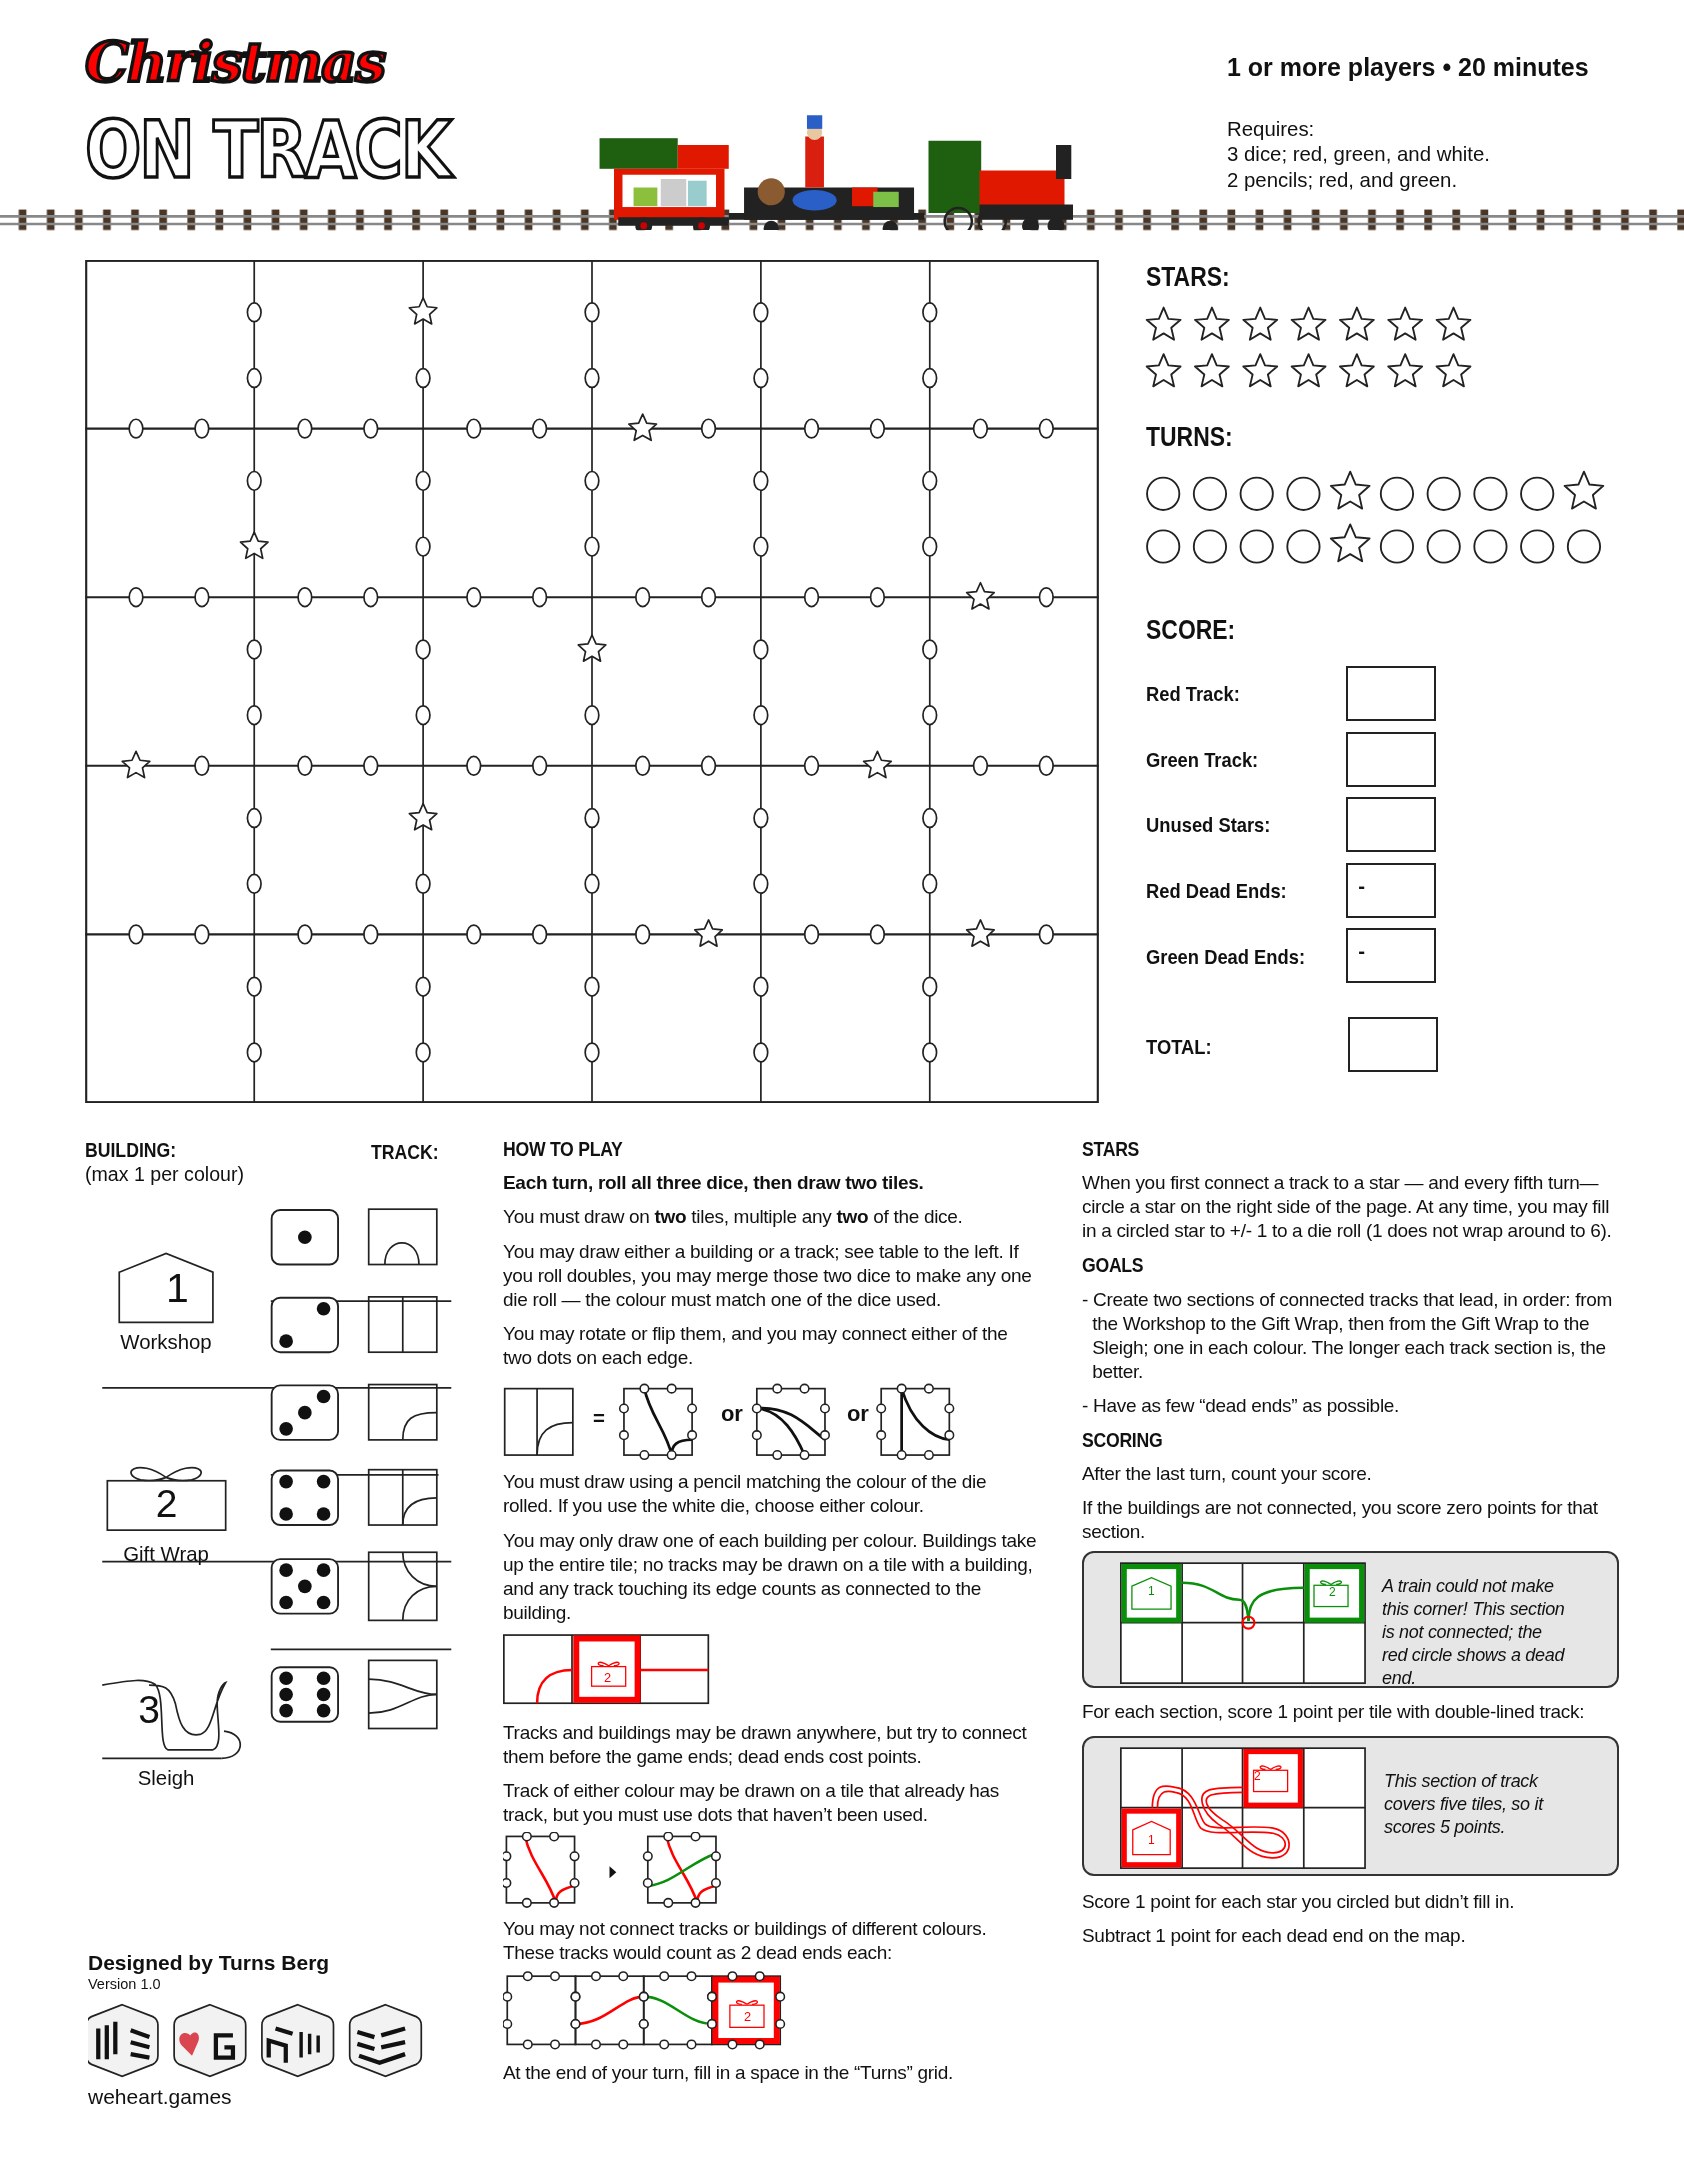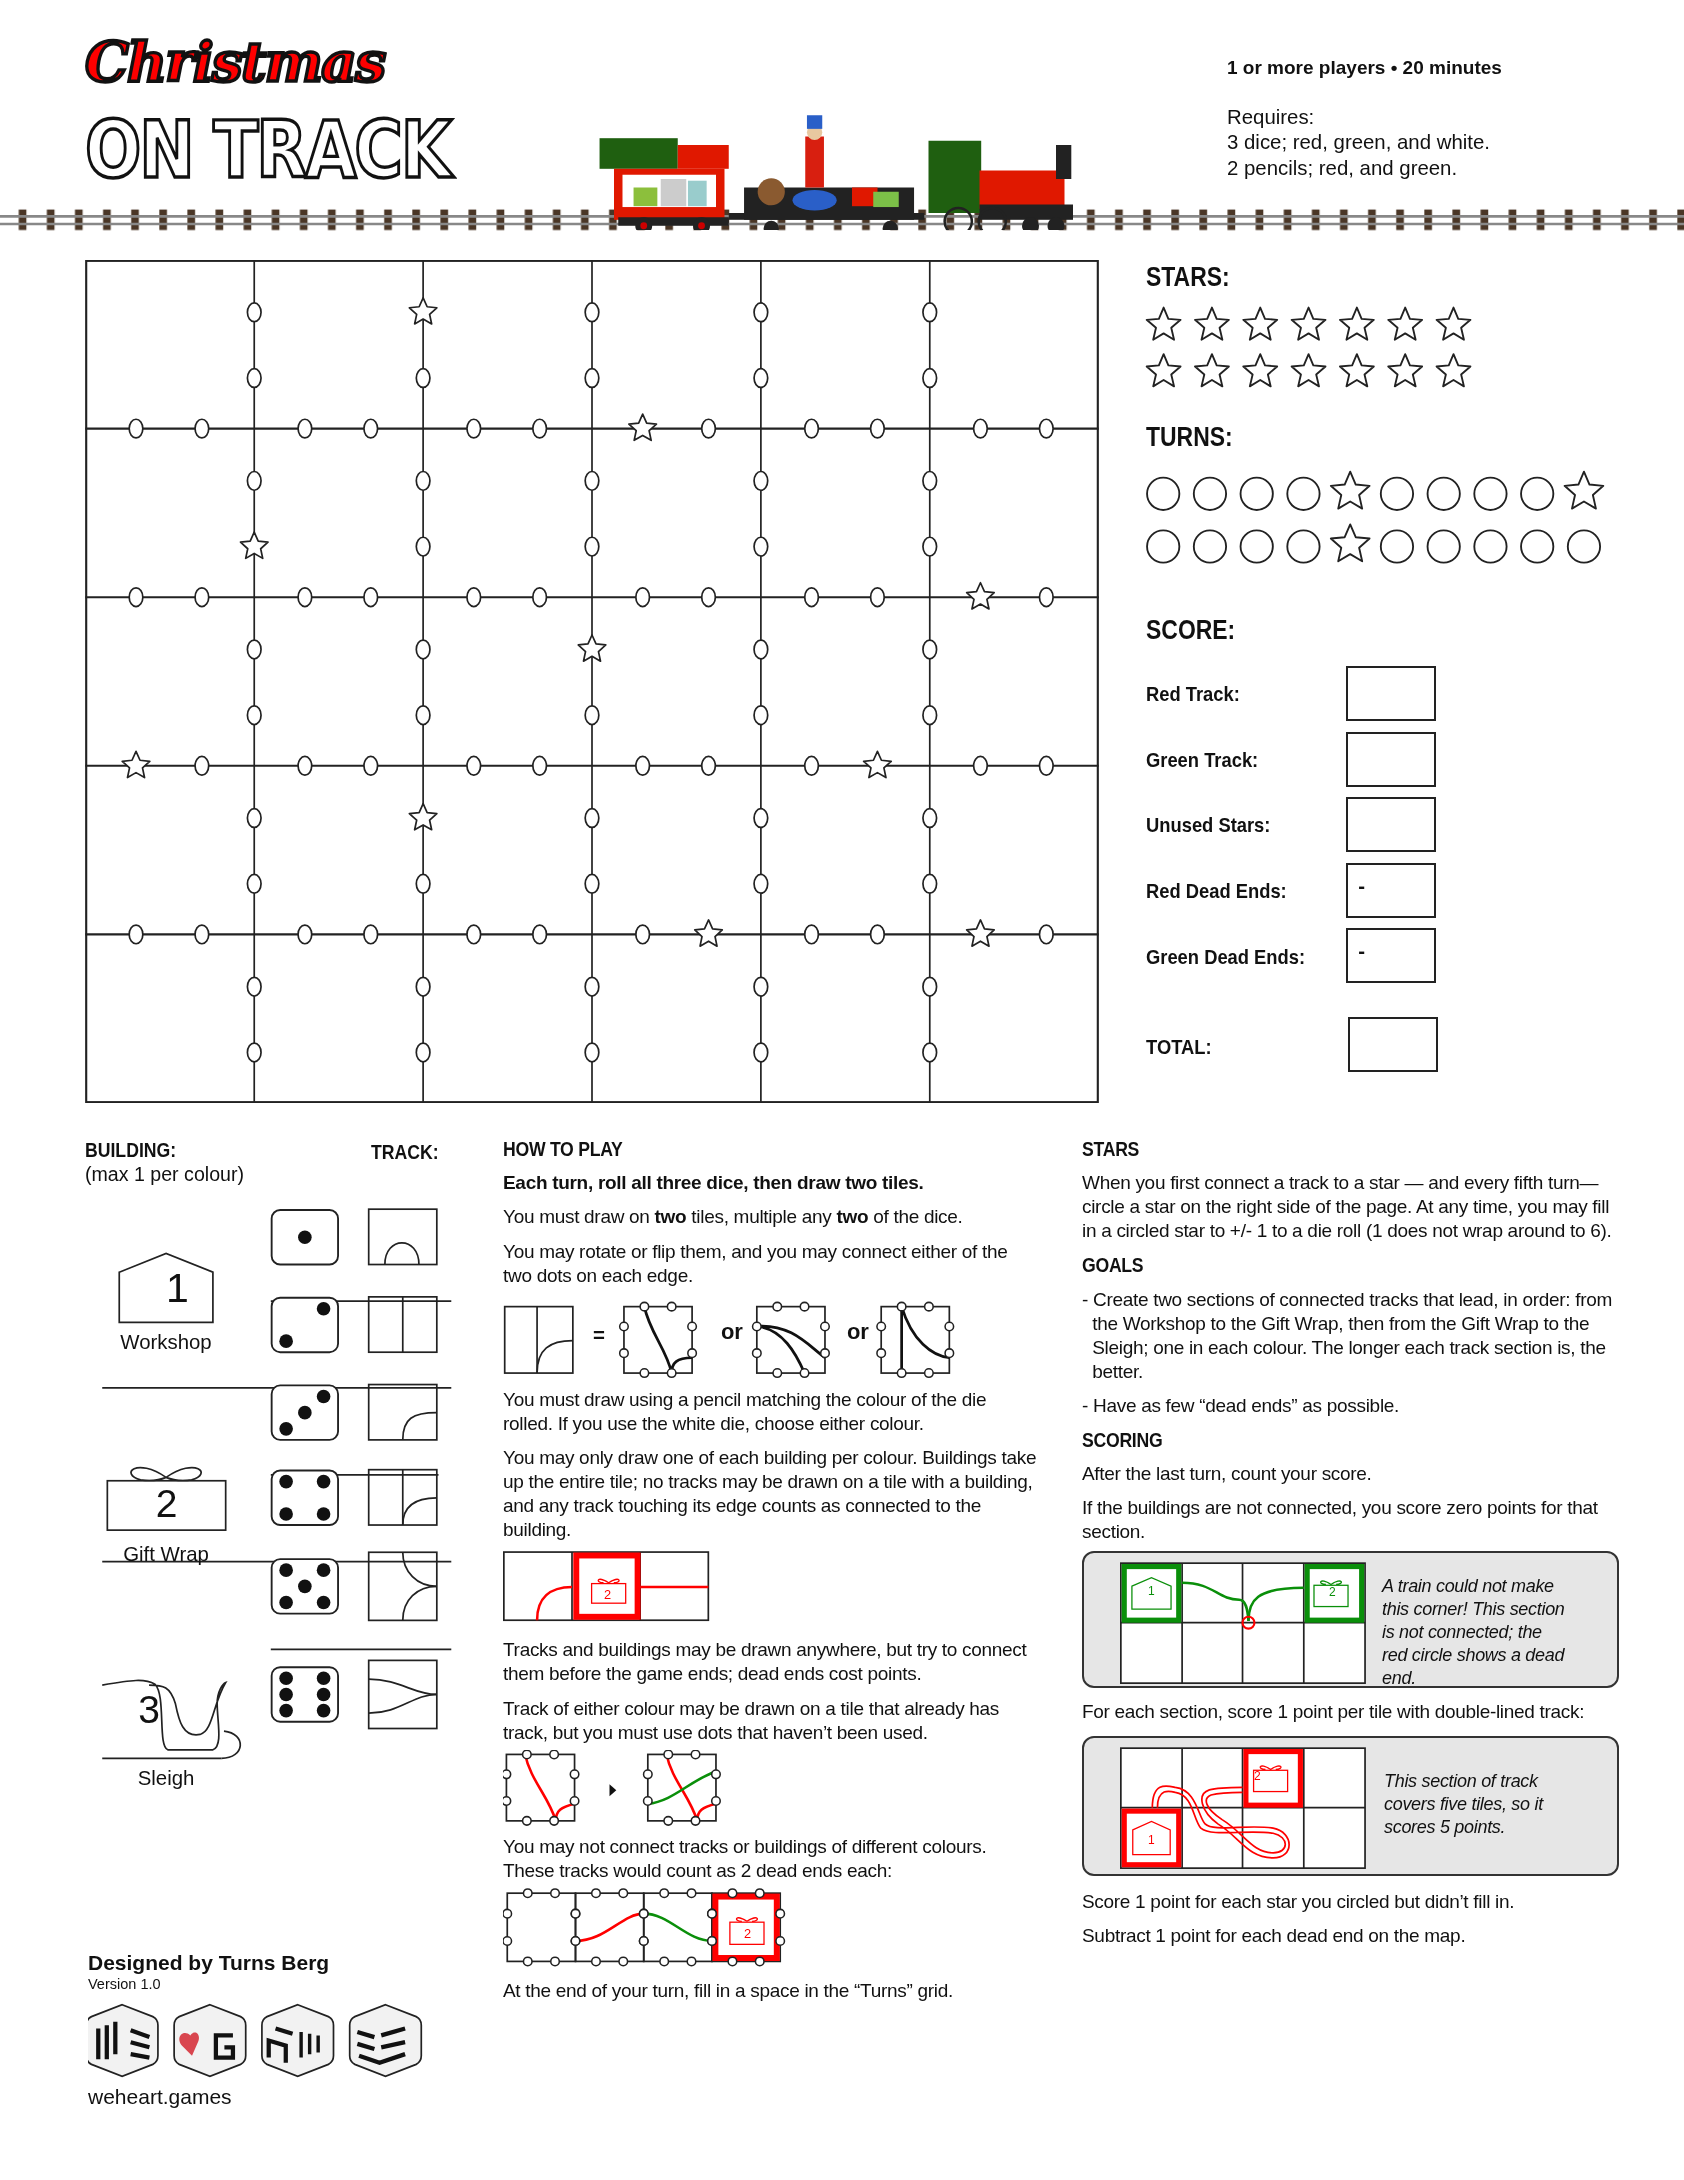--- a/index.html
+++ b/index.html
@@ -2,21 +2,21 @@
 <html style="font-size:13.6px"><head>
 <meta charset="utf-8">
 <style>
   html,body{margin:0;padding:0;background:#fff;}
   body{width:1685px;height:2181px;position:relative;overflow:hidden;font-family:"Liberation Sans","DejaVu Sans",sans-serif;color:#111;}
   .abs{position:absolute;}
   .cond{font-family:"Liberation Sans Narrow","Liberation Sans",sans-serif;}
   .title-top{left:85px;top:34px;font-family:"DejaVu Serif",serif;font-style:italic;font-weight:bold;font-size:55px;color:#f00;-webkit-text-stroke:3.4px #111;letter-spacing:-1.7px;line-height:1;}
   .title-bot{left:85px;top:111px;font-family:"DejaVu Sans",sans-serif;font-weight:bold;font-size:78px;color:#fff;-webkit-text-stroke:3.4px #111;letter-spacing:-2.6px;line-height:1;transform:scaleX(0.85);transform-origin:left top;}
   .meta{left:1227px;top:55px;font-size:20.4px;line-height:25.6px;}
-  .meta b{display:block;font-size:19px;margin-bottom:24px;}
+  .meta b{display:block;font-size:25px;margin-bottom:36px;}
   .rail{left:0;top:207px;width:1685px;height:25.6px;}
   .train{left:592px;top:111px;width:486px;height:119px;}
   .grid{left:85px;top:260px;width:1014px;height:843px;}
   .side-h{font-weight:bold;font-size:27px;letter-spacing:0;transform:scaleX(0.85);transform-origin:left;}
   .score-row{position:absolute;left:1146px;font-weight:bold;font-size:20.4px;transform:scaleX(0.9);transform-origin:left;}
   .score-box{position:absolute;left:1346px;width:90px;height:55px;border:2.1px solid #222;box-sizing:border-box;font-weight:bold;font-size:20.4px;padding:10.2px 0 0 10.2px;}
   .sec-h{font-weight:bold;font-size:19.6px;transform:scaleX(0.9);transform-origin:left;}
   .txt{font-size:19px;line-height:24px;letter-spacing:-0.3px;}
   .txt p{margin:0 0 10.2px 0;}
   .col2{left:503px;top:1137px;width:537px;}
@@ -337,20 +337,21 @@
 <div class="abs cond" style="left:115px;top:1331px;font-size:20.4px;width:102px;text-align:center;">Workshop</div>
 <div class="abs" style="left:145px;top:1482px;font-size:39px;width:43px;text-align:center;">2</div>
 <div class="abs cond" style="left:115px;top:1543px;font-size:20.4px;width:102px;text-align:center;">Gift Wrap</div>
 <div class="abs" style="left:132px;top:1688px;font-size:39px;width:34px;text-align:center;">3</div>
 <div class="abs cond" style="left:115px;top:1767px;font-size:20.4px;width:102px;text-align:center;">Sleigh</div>
 
 <div class="abs col2 txt cond">
   <div class="sec-h" style="margin-bottom:10.2px;">HOW TO PLAY</div>
   <p style="font-weight:bold;">Each turn, roll all three dice, then draw two tiles.</p>
   <p><span>You must draw on </span><b>two</b><span> tiles, multiple any </span><b>two</b><span> of the dice.</span></p>
+  <p>You may draw either a building or a track; see table to the left. If you roll doubles, you may merge those two dice to make any one die roll — the colour must match one of the dice used.</p>
   <p>You may rotate or flip them, and you may connect either of the two dots on each edge.</p>
   <div style="position:relative;height:82px;margin-bottom:8.5px;">
     <svg style="position:absolute;left:0;top:0;width:477px;height:82px;" viewBox="0 0 560 96">
       <g fill="none" stroke="#222" stroke-width="2">
         <rect x="2" y="10" width="80" height="78"></rect>
           <line x1="40" y1="10" x2="40" y2="88"></line>
           <path d="M40 88 C40 60 55 50 82 50"></path>
       </g>
       <g id="rx1" transform="translate(142,10)">
           <rect x="0" y="0" width="80" height="78" fill="none" stroke="#222" stroke-width="2"></rect>

